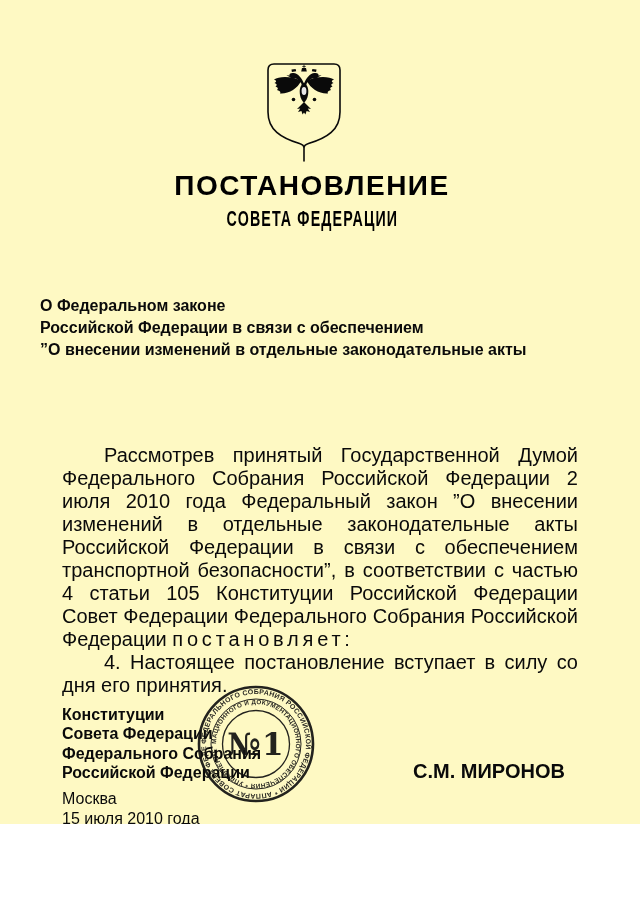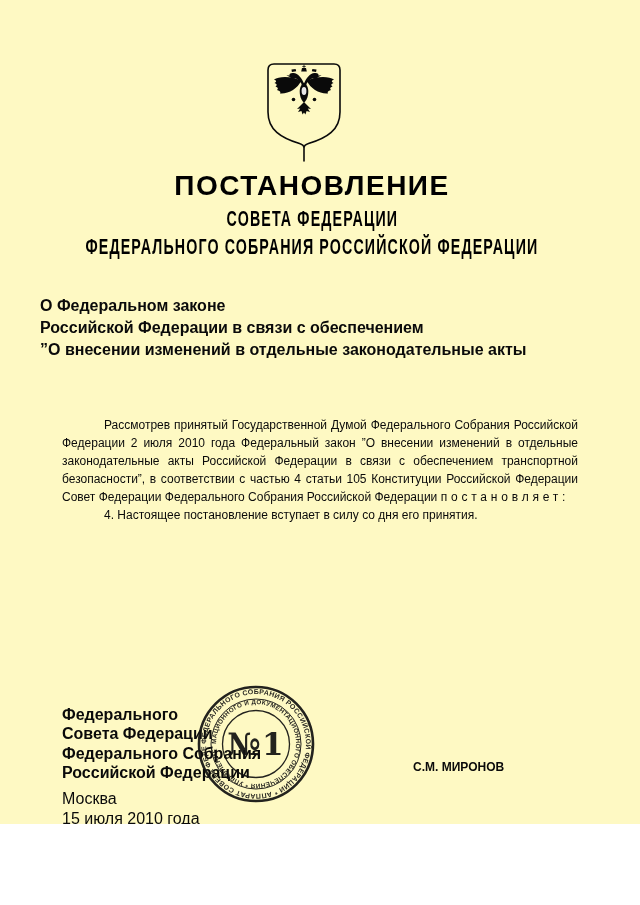--- a/index.html
+++ b/index.html
@@ -14,28 +14,28 @@
   .doc-type-main{font-size:28px;font-weight:bold;letter-spacing:1.5px;line-height:1;color:#000;}
   .cond-line{margin-top:9px;line-height:1;}
   .cond{
     display:inline-block;font-weight:bold;font-size:19px;letter-spacing:1.5px;
     transform:scale(0.75,1.15);transform-origin:50% 50%;white-space:nowrap;color:#000;
   }
   
   #subject{position:absolute;left:40px;top:295px;width:560px;text-align:left;
     font-weight:bold;font-size:16px;line-height:22px;}
   
-  #body{position:absolute;left:62px;top:416px;width:516px;
-    font-size:12px;line-height:18px;text-align:justify;}
+  #body{position:absolute;left:62px;top:444px;width:516px;
+    font-size:20px;line-height:23px;text-align:justify;}
   #body p{margin:0;text-indent:42px;}
   .spaced-word{letter-spacing:3.8px;}
   
   #signature-title{position:absolute;left:62px;top:705px;font-weight:bold;
     font-size:16px;line-height:19.3px;}
-  #signatory-name{position:absolute;left:413px;top:760px;font-weight:bold;font-size:12px;}
+  #signatory-name{position:absolute;left:413px;top:760px;font-weight:bold;font-size:20px;}
   
   #place-date{position:absolute;left:62px;top:789px;font-size:16px;line-height:19.5px;}
   
   #stamp{position:absolute;left:180px;top:668px;width:152px;height:152px;opacity:.92;}
   
   .micro{position:absolute;top:868px;font-size:7px;color:#3a3a3a;letter-spacing:.4px;
     filter:blur(.2px);}
   #micro-left{left:58px;}
   #micro-right{left:130px;}
 </style>
@@ -59,36 +59,35 @@
       <path d="M38 40 L31 47 L34.2 46.6 L32 50 L35.4 49 L36.6 52.5 L38 50.5 L39.4 52.5 L40.6 49 L44 50 L41.8 46.6 L45 47 Z"></path>
       <circle cx="27.5" cy="37.5" r="1.8"></circle>
       <circle cx="48.5" cy="37.5" r="1.8"></circle>
     </g>
     <ellipse cx="38" cy="29" rx="2.4" ry="4" fill="#ffffff" opacity="0.9"></ellipse>
   </svg>
 
   <div id="title-block">
     <div class="doc-type-main">ПОСТАНОВЛЕНИЕ</div>
     <div class="cond-line"><span class="cond">СОВЕТА ФЕДЕРАЦИИ</span></div>
-    <div class="cond-line"><span class="cond">ФЕДЕРАЛЬНОГО СОБРАНИЯ РОССИЙСКОЙ ФЕДЕРАЦИИ</span></div>
   </div>
 
   <div id="subject">
     <div>О Федеральном законе</div>
     <div>Российской Федерации в связи с обеспечением</div>
     <div>”О внесении изменений в отдельные законодательные акты</div>
   </div>
 
   <div id="body">
     <p><span>Рассмотрев принятый Государственной Думой Федерального Собрания Российской Федерации 2 июля 2010 года Федеральный закон ”О внесении изменений в отдельные законодательные акты Российской Федерации в связи с обеспечением транспортной безопасности”, в соответствии с частью 4 статьи 105 Конституции Российской Федерации Совет Федерации Федерального Собрания Российской Федерации </span><span class="spaced-word">постановляет:</span></p>
     <p>4. Настоящее постановление вступает в силу со дня его принятия.</p>
   </div>
 
   <div id="signature-title">
-    <div>Федерального</div>
+    <div>Конституции</div>
     <div>Совета Федерации</div>
     <div>Федерального Собрания</div>
     <div>Российской Федерации</div>
   </div>
 
   <div id="signatory-name">С.М. МИРОНОВ</div>
 
   <svg id="stamp" viewBox="0 0 152 152" xmlns="http://www.w3.org/2000/svg">
     <defs>
       <path id="outerRing" d="M 26,76 A 50,50 0 1 1 126,76 A 50,50 0 1 1 26,76"></path>

